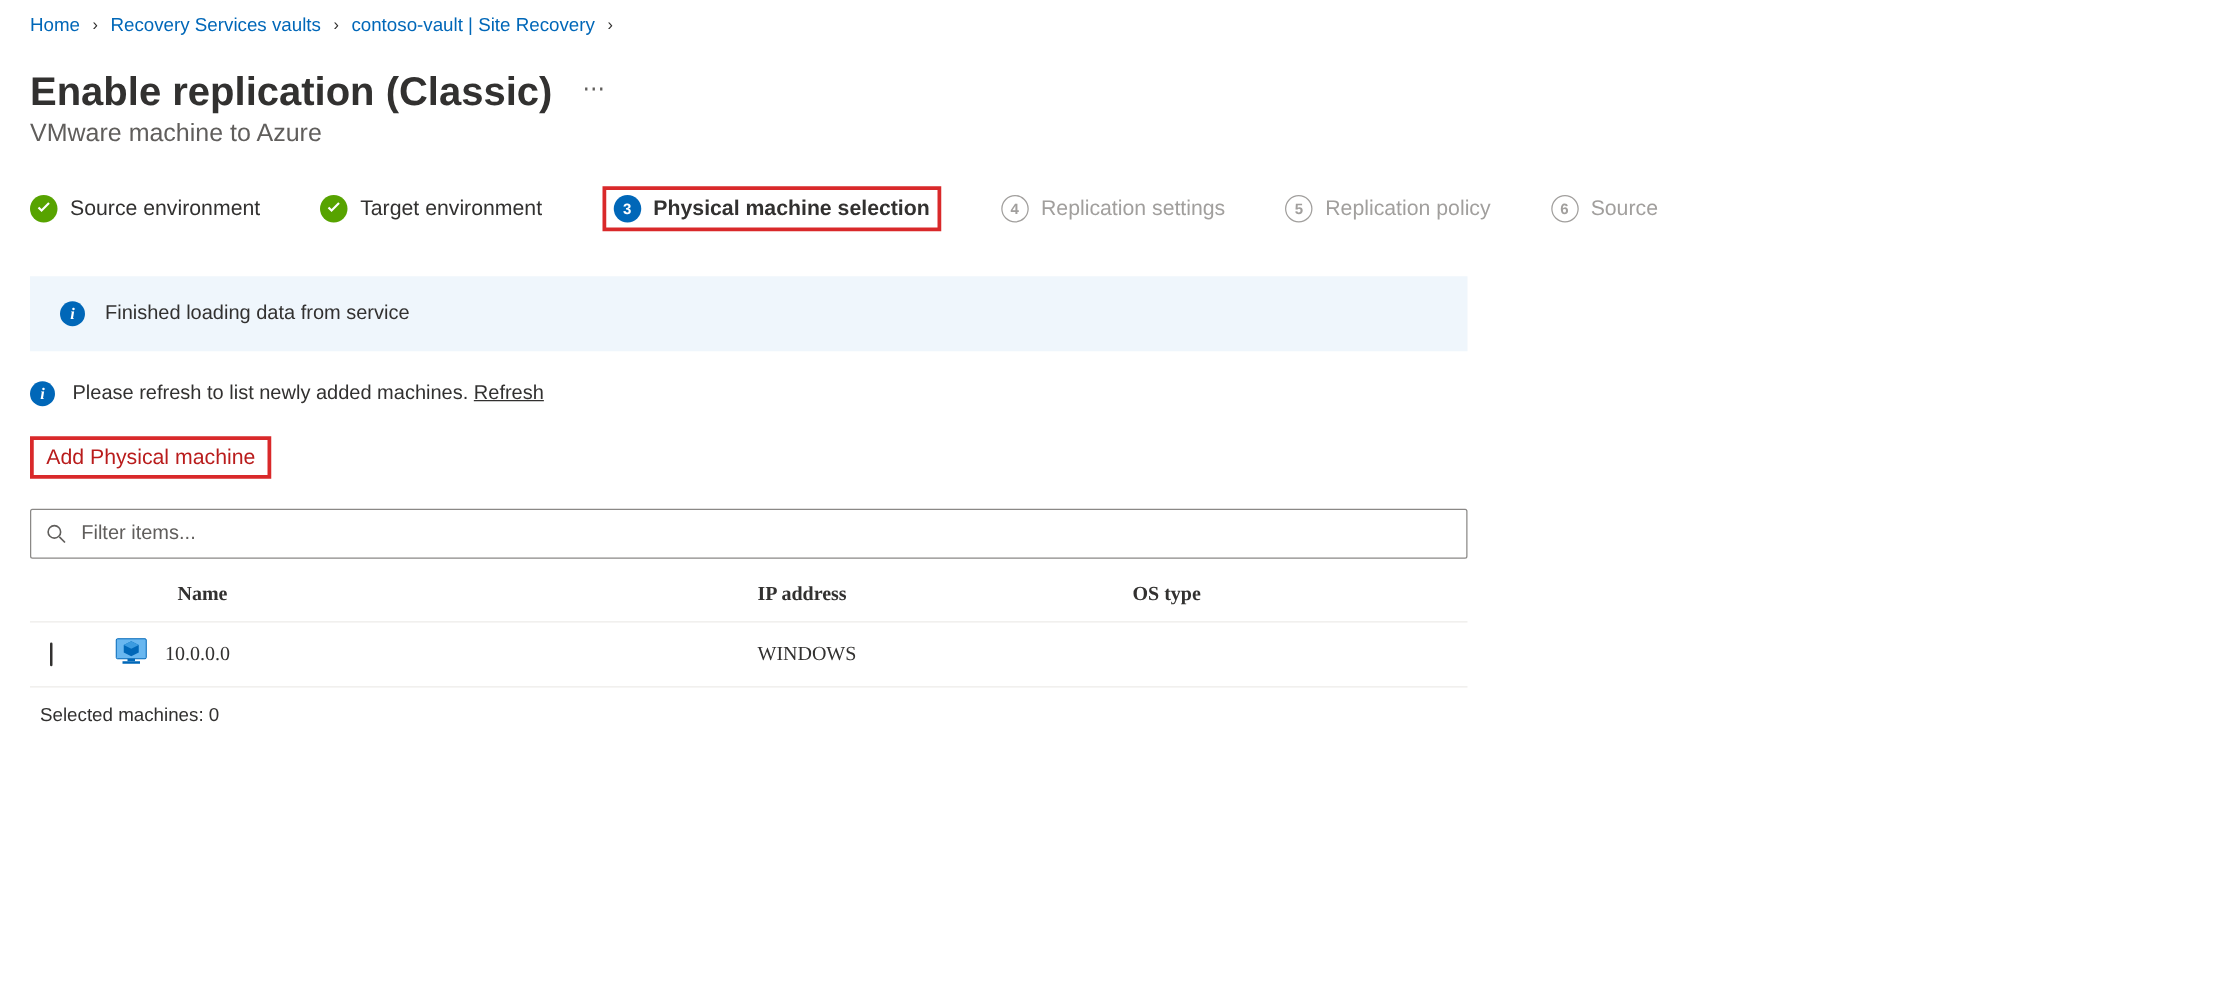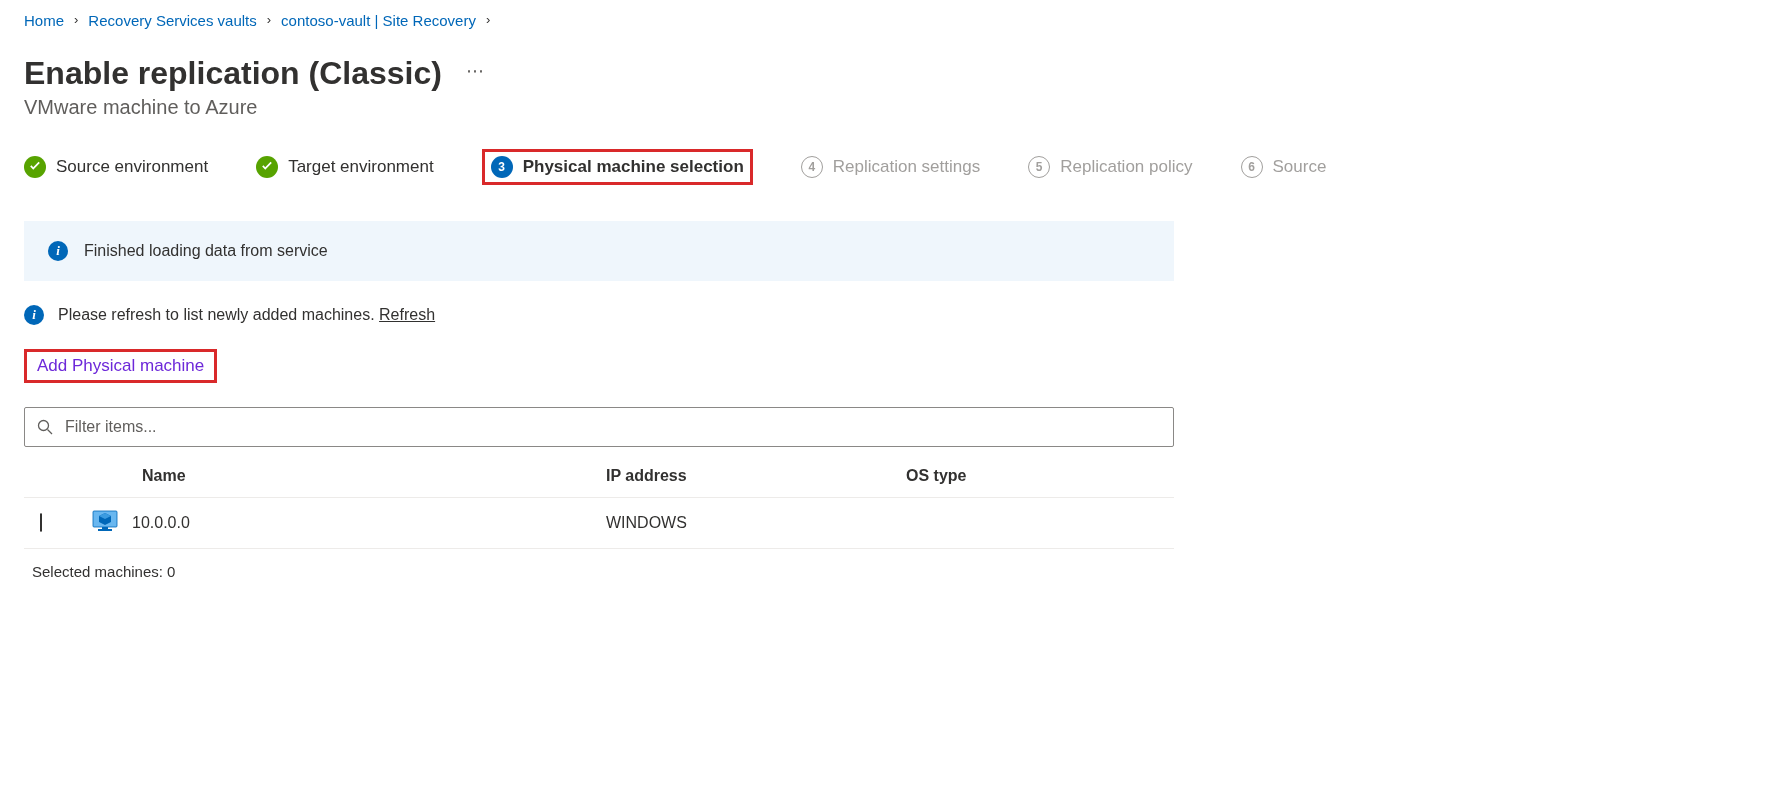--- a/index.html
+++ b/index.html
@@ -43,37 +43,37 @@
     .info-icon {
       width: 20px; height: 20px; border-radius: 50%; background: #0067b8; color: #fff;
       display: inline-flex; align-items: center; justify-content: center; font-size: 13px;
       font-weight: 700; font-family: Georgia, serif; font-style: italic; flex-shrink: 0;
     }
     
     .hint-row { display: flex; align-items: center; gap: 14px; font-size: 16px; margin-bottom: 24px; }
     .hint-row .refresh-link { color: #323130; text-decoration: underline; cursor: pointer; }
     
     .add-link-wrap { border: 3px solid #d9292a; display: inline-block; padding: 4px 10px; margin-bottom: 24px; }
-    .add-link { color: #6d28d9; font-size: 17px; cursor: pointer; }
+    .add-link { color: #b91c1c; font-size: 17px; cursor: pointer; }
     
     .filter-box {
       width: 100%; max-width: 1150px; border: 1px solid #8a8886; border-radius: 2px;
       display: flex; align-items: center; padding: 6px 12px; margin-bottom: 8px;
     }
     .filter-box input {
       border: none; outline: none; font-size: 16px; color: #323130; flex: 1; padding: 4px;
       font-family: inherit;
     }
     .filter-box input::placeholder { color: #605e5c; }
     .search-icon { width: 16px; height: 16px; margin-right: 8px; flex-shrink: 0; }
     
     .table { width: 100%; max-width: 1150px; }
     .table-header, .table-row {
       display: grid; grid-template-columns: 60px 40px 1fr 300px 260px; align-items: center;
-      padding: 12px 8px; font-size: 16px;
+      padding: 12px 8px; font-size: 16px; font-family: Liberation Serif, serif;
     }
     .table-header { font-weight: 600; border-bottom: 1px solid #edebe9; }
     .table-row { border-bottom: 1px solid #edebe9; }
     .name-cell { grid-column: 3; padding-left: 10px; }
     .checkbox {
       width: 22px; height: 22px; border: 1.5px solid #323130; border-radius: 3px; cursor: pointer;
       margin-left: 8px;
     }
     .vm-icon { width: 26px; height: 22px; }
     

